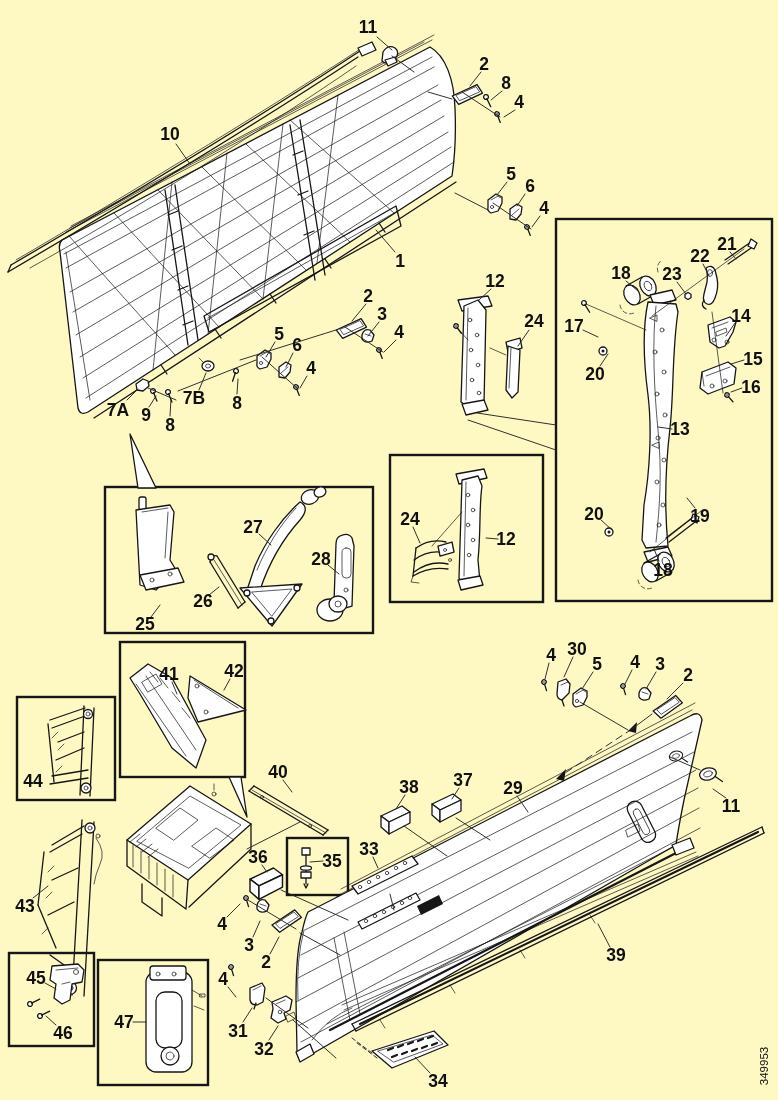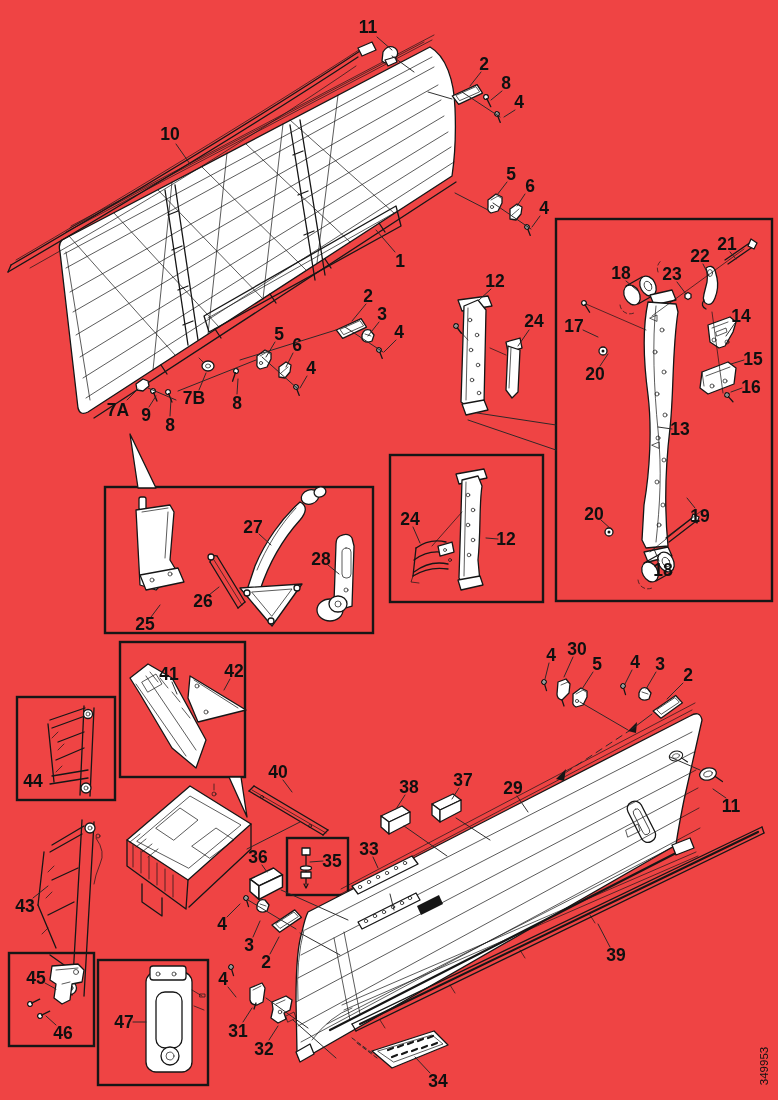--- a/index.html
+++ b/index.html
@@ -1,16 +1,16 @@
 <!DOCTYPE html>
 <html><head>
 <meta charset="utf-8">
 <style>
   html,body{margin:0;padding:0;background:#ffffff;}
-  .stage{position:relative;width:778px;height:1100px;background:#ef4444;overflow:hidden;}
+  .stage{position:relative;width:778px;height:1100px;background:#fef9c3;overflow:hidden;}
   svg{position:absolute;left:0;top:0;}
   .s{stroke:#161616;fill:none;stroke-width:1.3;stroke-linejoin:round;stroke-linecap:round;}
   .sw{stroke:#161616;fill:#ffffff;stroke-width:1.3;stroke-linejoin:round;stroke-linecap:round;}
   .t{stroke:#161616;fill:none;stroke-width:.7;stroke-linejoin:round;stroke-linecap:round;}
   .h{stroke:#161616;fill:none;stroke-width:2.2;stroke-linecap:round;}
   .bx{stroke:#161616;fill:none;stroke-width:2.4;}
   .ld{stroke:#262626;fill:none;stroke-width:.95;stroke-linecap:round;}
   .dash{stroke-dasharray:7 5;}
   .dash2{stroke-dasharray:4 3;}
   .blk{fill:#161616;stroke:none;}

